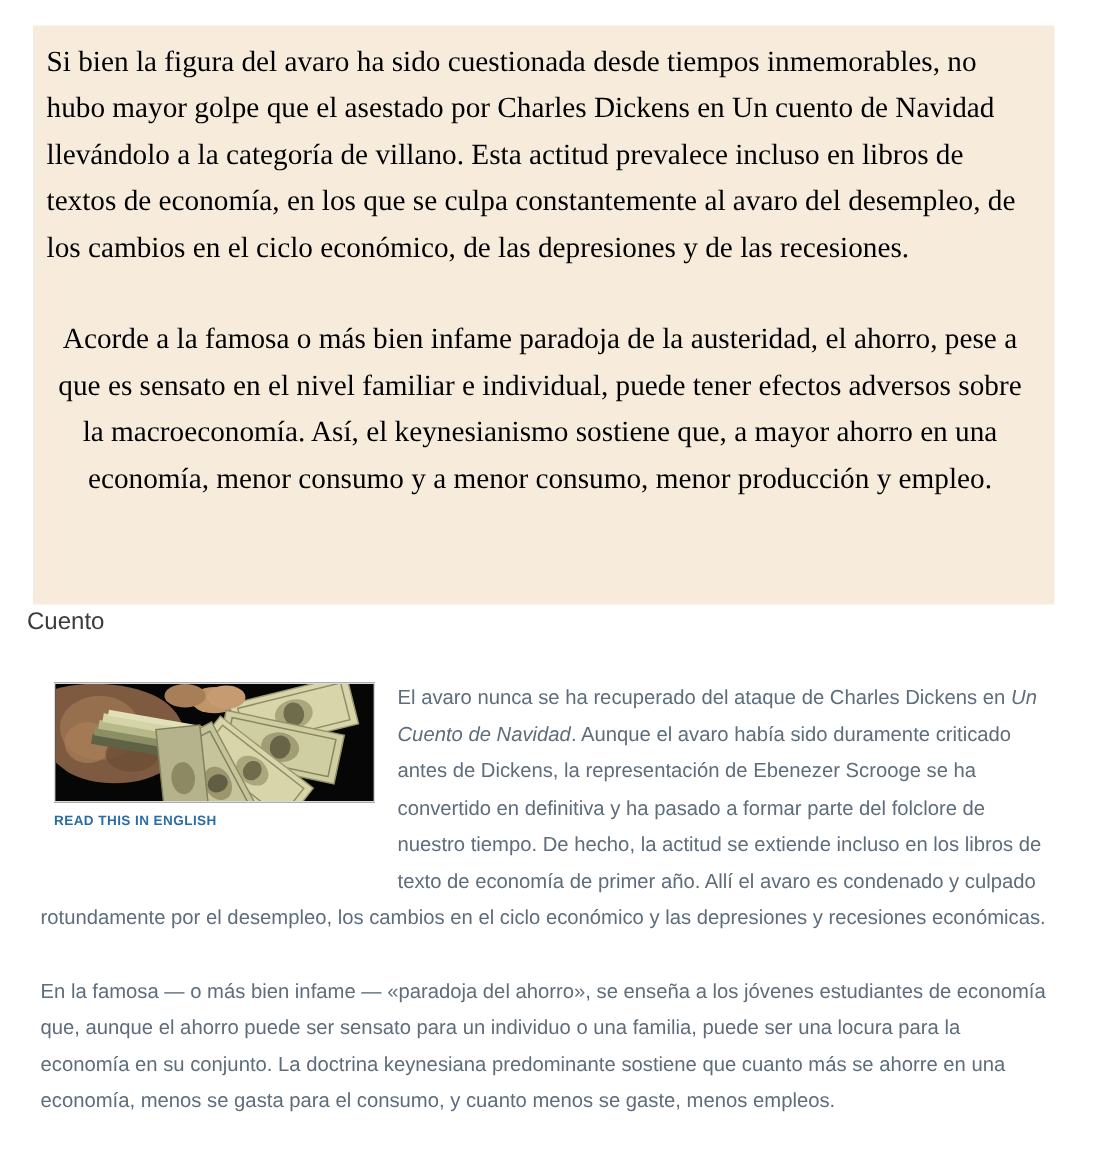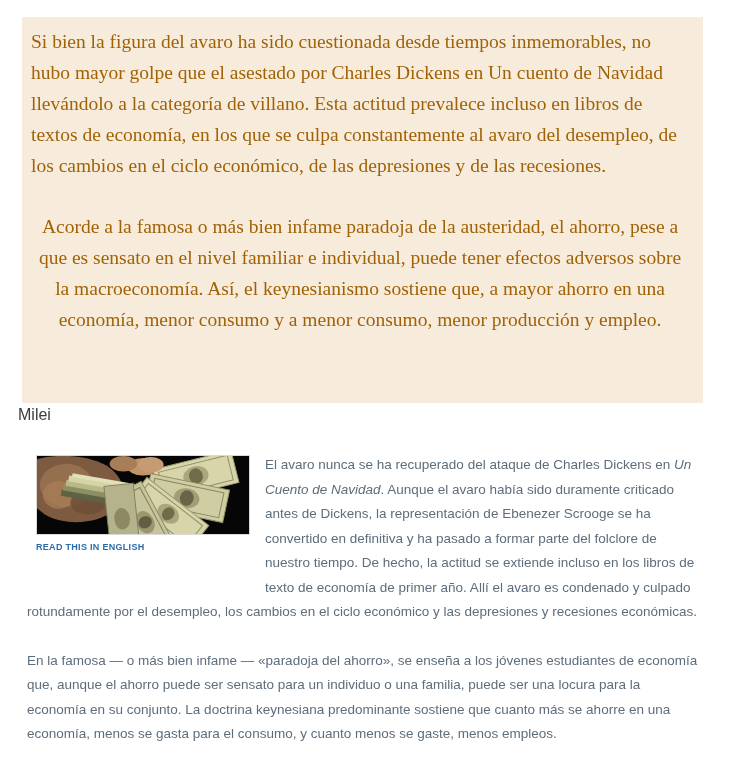--- a/index.html
+++ b/index.html
@@ -14,21 +14,21 @@
   
   .quote-box {
     position: absolute;
     left: 22px; top: 17px;
     width: 681px; height: 386px;
     background: #f7ecdc;
     padding: 9px 14px 16px 9px;
     font-family: "Liberation Serif", "DejaVu Serif", serif;
     font-size: 19.5px;
     line-height: 31px;
-    color: #a16207;
+    color: #000000;
   }
   .quote-box p + p { margin-top: 30px; text-align: center; }
 
   
   .src-label {
     position: absolute;
     left: 18px;
     font-size: 16px;
     color: #3b3b3b;
   }
@@ -69,21 +69,21 @@
   .article em { font-style: italic; }
 </style>
 </head>
 <body>
 
 <div class="quote-box">
   <p>Si bien la figura del avaro ha sido cuestionada desde tiempos inmemorables, no hubo mayor golpe que el asestado por Charles Dickens en Un cuento de Navidad llevándolo a la categoría de villano. Esta actitud prevalece incluso en libros de textos de economía, en los que se culpa constantemente al avaro del desempleo, de los cambios en el ciclo económico, de las depresiones y de las recesiones.</p>
   <p>Acorde a la famosa o más bien infame paradoja de la austeridad, el ahorro, pese a que es sensato en el nivel familiar e individual, puede tener efectos adversos sobre la macroeconomía. Así, el keynesianismo sostiene que, a mayor ahorro en una economía, menor consumo y a menor consumo, menor producción y empleo.</p>
 </div>
 
-<div class="src-label" id="label-milei">Milei</div>
+<div class="src-label" id="label-milei">Cuento</div>
 
 <div class="article">
   <div class="media">
     <svg class="money-photo" viewBox="0 0 216 80" xmlns="http://www.w3.org/2000/svg" preserveAspectRatio="none">
       <rect x="0" y="0" width="216" height="80" fill="#060606"></rect>
 
       <g>
         <path d="M-2,4 C22,-4 58,0 74,12 C90,24 92,42 78,56 C62,70 28,72 8,60 L-2,52 Z" fill="#7d5a40"></path>
         <ellipse cx="30" cy="30" rx="27" ry="22" fill="#96704e"></ellipse>
         <ellipse cx="22" cy="40" rx="16" ry="14" fill="#a87e58" opacity="0.75"></ellipse>

